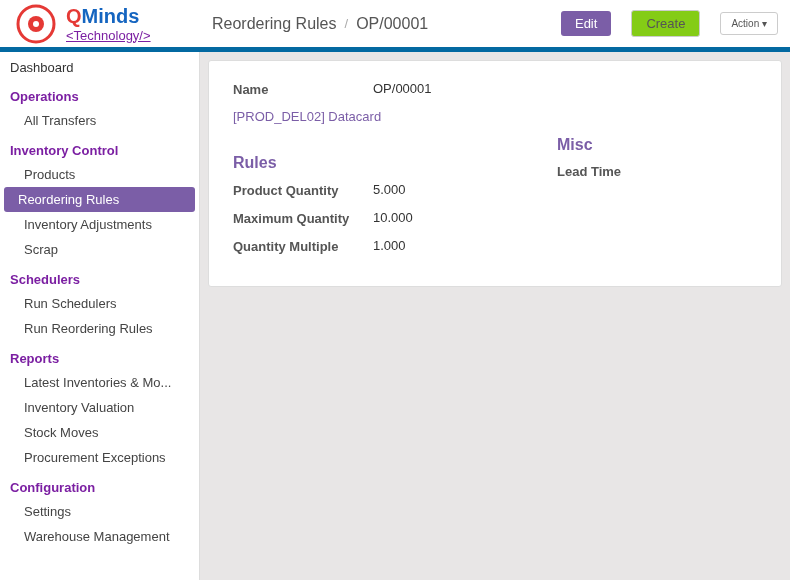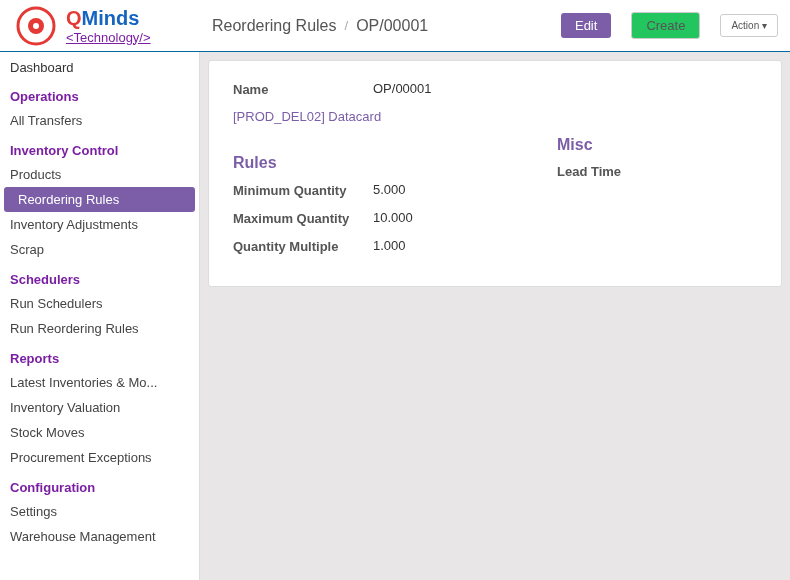--- a/index.html
+++ b/index.html
@@ -3,21 +3,21 @@
   <meta charset="utf-8">
   <style>
     * { box-sizing: border-box; margin: 0; padding: 0; }
     body { font-family: Arial, sans-serif; font-size: 13px; display: flex; flex-direction: column; height: 580px; width: 790px; overflow: hidden; background: #f0eeee; }
 
     
     .top-bar {
       display: flex;
       align-items: center;
       background: #fff;
-      border-bottom: 1px solid #0369a1;
+      border-bottom: 5px solid #0369a1;
       padding: 6px 12px;
       height: 52px;
       flex-shrink: 0;
     }
     .logo-area {
       display: flex;
       align-items: center;
       width: 200px;
       flex-shrink: 0;
     }
@@ -41,21 +41,21 @@
     .btn-edit {
       background: #7b5ea7;
       color: #fff;
       border: none;
       padding: 5px 14px;
       border-radius: 3px;
       cursor: pointer;
       font-size: 13px;
     }
     .btn-create {
-      background: #22c55e;
+      background: #84cc16;
       color: #555;
       border: 1px solid #ccc;
       padding: 5px 14px;
       border-radius: 3px;
       cursor: pointer;
       font-size: 13px;
     }
     .btn-action {
       background: #fff;
       color: #555;
@@ -87,21 +87,21 @@
       color: #333;
       padding: 8px 10px 4px 10px;
       font-size: 13px;
     }
     .sidebar-section-header.category {
       color: #7b1fa2;
       font-weight: bold;
       padding-top: 10px;
     }
     .sidebar-item {
-      padding: 5px 10px 5px 10px;
+      padding: 5px 10px 5px 24px;
       color: #444;
       cursor: pointer;
       font-size: 13px;
     }
     .sidebar-item.active {
       background: #7b5ea7;
       color: #fff;
       border-radius: 3px;
       margin: 0 4px;
       padding-left: 14px;
@@ -238,21 +238,21 @@
 
       <div class="field-row">
         <div class="field-value link">[PROD_DEL02] Datacard</div>
       </div>
 
       <div class="rules-misc-row">
         <div class="rules-section">
           <div class="section-title">Rules</div>
 
           <div class="field-row">
-            <div class="field-label">Minimum Quantity</div>
+            <div class="field-label">Product Quantity</div>
             <div class="field-value">5.000</div>
           </div>
 
           <div class="field-row">
             <div class="field-label">Maximum Quantity</div>
             <div class="field-value">10.000</div>
           </div>
 
           <div class="field-row">
             <div class="field-label">Quantity Multiple</div>

